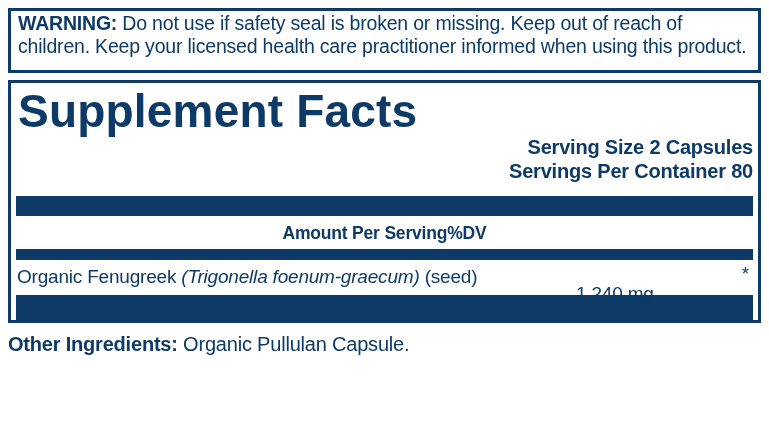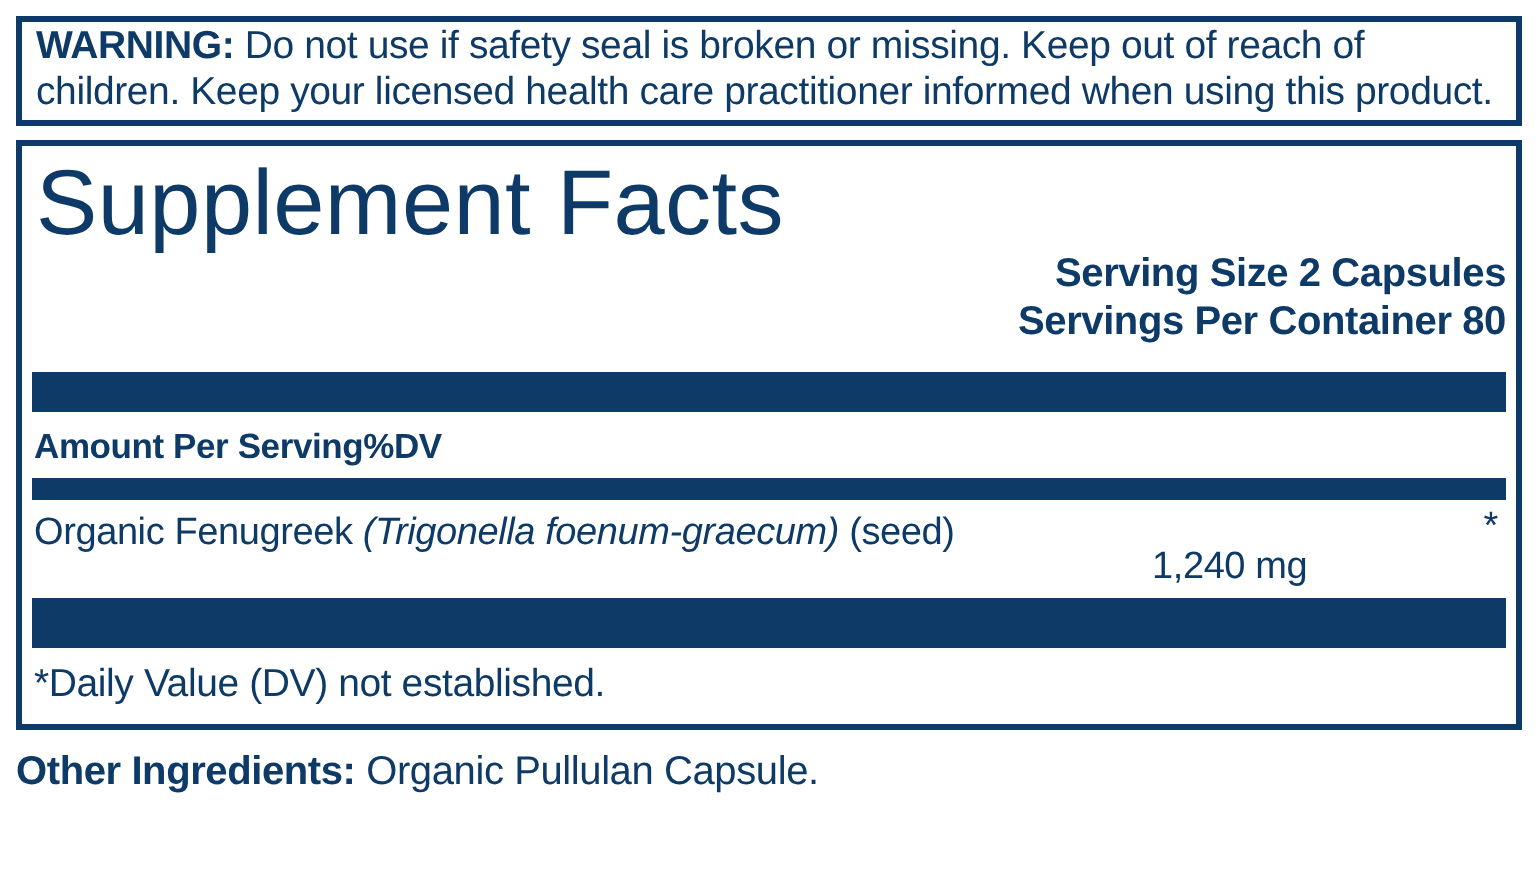--- a/index.html
+++ b/index.html
@@ -9,21 +9,21 @@
     font-family: "Liberation Sans", sans-serif;
     color: #0d3a67;
     letter-spacing: -0.2px;
     overflow: hidden;
   }
 
   
   .warning-box {
     margin: 8px 8px 0 8px;
     border: 3px solid #0d3a67;
-    padding: 1px 9px 2px 7px;
+    padding: 1px 9px 12px 7px;
     font-size: 19.5px;
     line-height: 23px;
   }
   .lead-label { font-weight: bold; }
 
   
   .directions {
     margin: 10px 10px 0 8px;
     font-size: 19.5px;
     line-height: 23px;
@@ -32,49 +32,49 @@
   
   .facts-box {
     margin: 7px 8px 0 8px;
     border: 3px solid #0d3a67;
     padding: 0 5px;
   }
   .facts-title {
     margin: 5px 0 0 2px;
     font-size: 46px;
     line-height: 47px;
-    font-weight: normal;
+    font-weight: bold;
     letter-spacing: 0.2px;
   }
   .serving-line {
     margin-left: 2px;
     font-size: 20px;
     font-weight: bold;
     line-height: 24px;
     text-align: right;
   }
   .bar { background: #0d3a67; }
   .bar-thick  { height: 20px; margin-top: 13px; }
   .bar-thin   { height: 11px; }
   .bar-thick2 { height: 25px; }
 
   .header-row {
     display: flex;
-    justify-content: flex-start;
+    justify-content: center;
     align-items: baseline;
     font-size: 17.5px;
     font-weight: bold;
     line-height: 22px;
     padding: 6px 1px 5px 1px;
   }
   .ingredient-row {
     position: relative;
     font-size: 19px;
     line-height: 24px;
-    padding: 5px 0 20px 1px;
+    padding: 5px 0 6px 1px;
   }
   .ingredient-row .amount {
     position: absolute;
     left: 560px;
     top: 22px;
   }
   .ingredient-row .dv {
     position: absolute;
     right: 4px;
     top: 2px;
@@ -119,21 +119,20 @@
     <div class="bar bar-thin"></div>
 
     <div class="ingredient-row">
       <span class="name"><span>Organic Fenugreek</span> <i>(Trigonella foenum-graecum)</i> <span>(seed)</span></span>
       <span class="amount">1,240 mg</span>
       <span class="dv">*</span>
     </div>
 
     <div class="bar bar-thick2"></div>
 
-    <div class="footnote">*Daily Value (DV) not established.</div>
   </div>
 
   <div class="other-ingredients">
     <span class="lead-label">Other Ingredients:</span>
     <span>Organic Pullulan Capsule.</span>
   </div>
 
 </div>
 
 </body></html>

